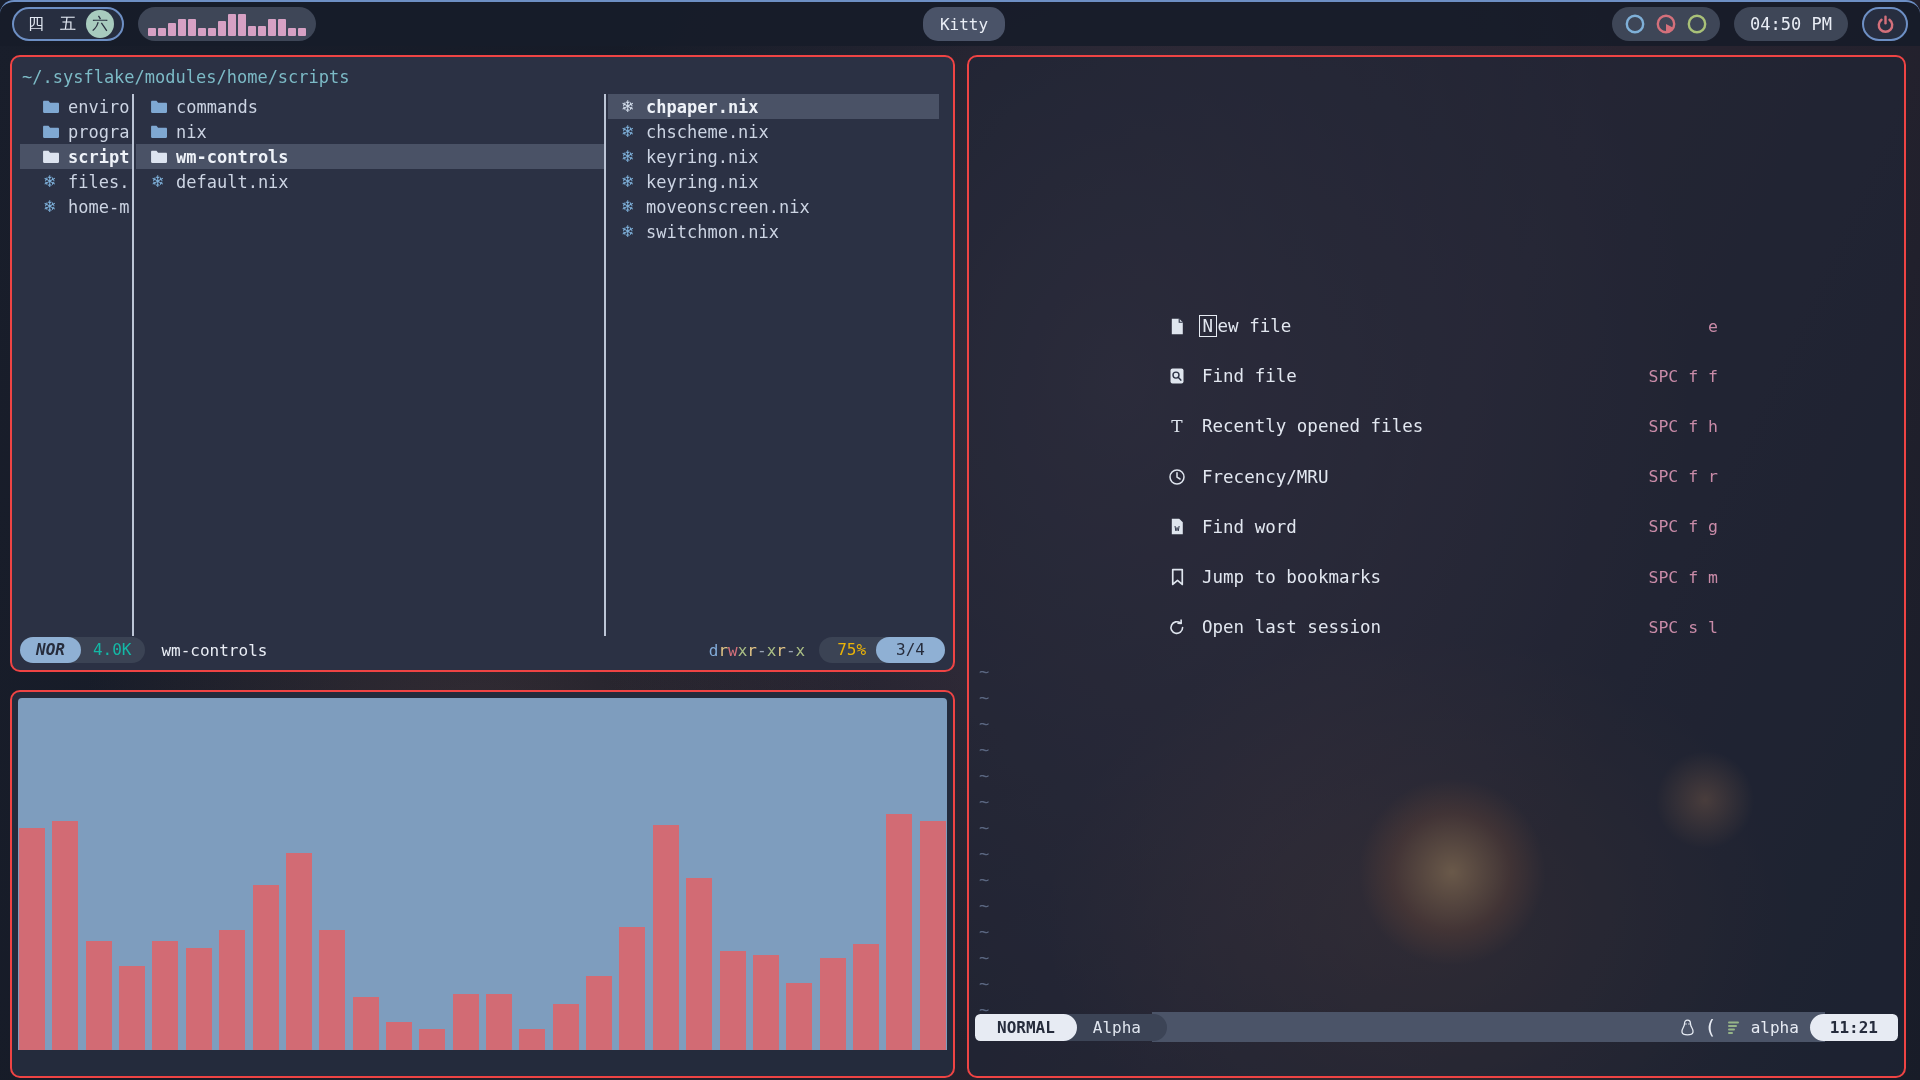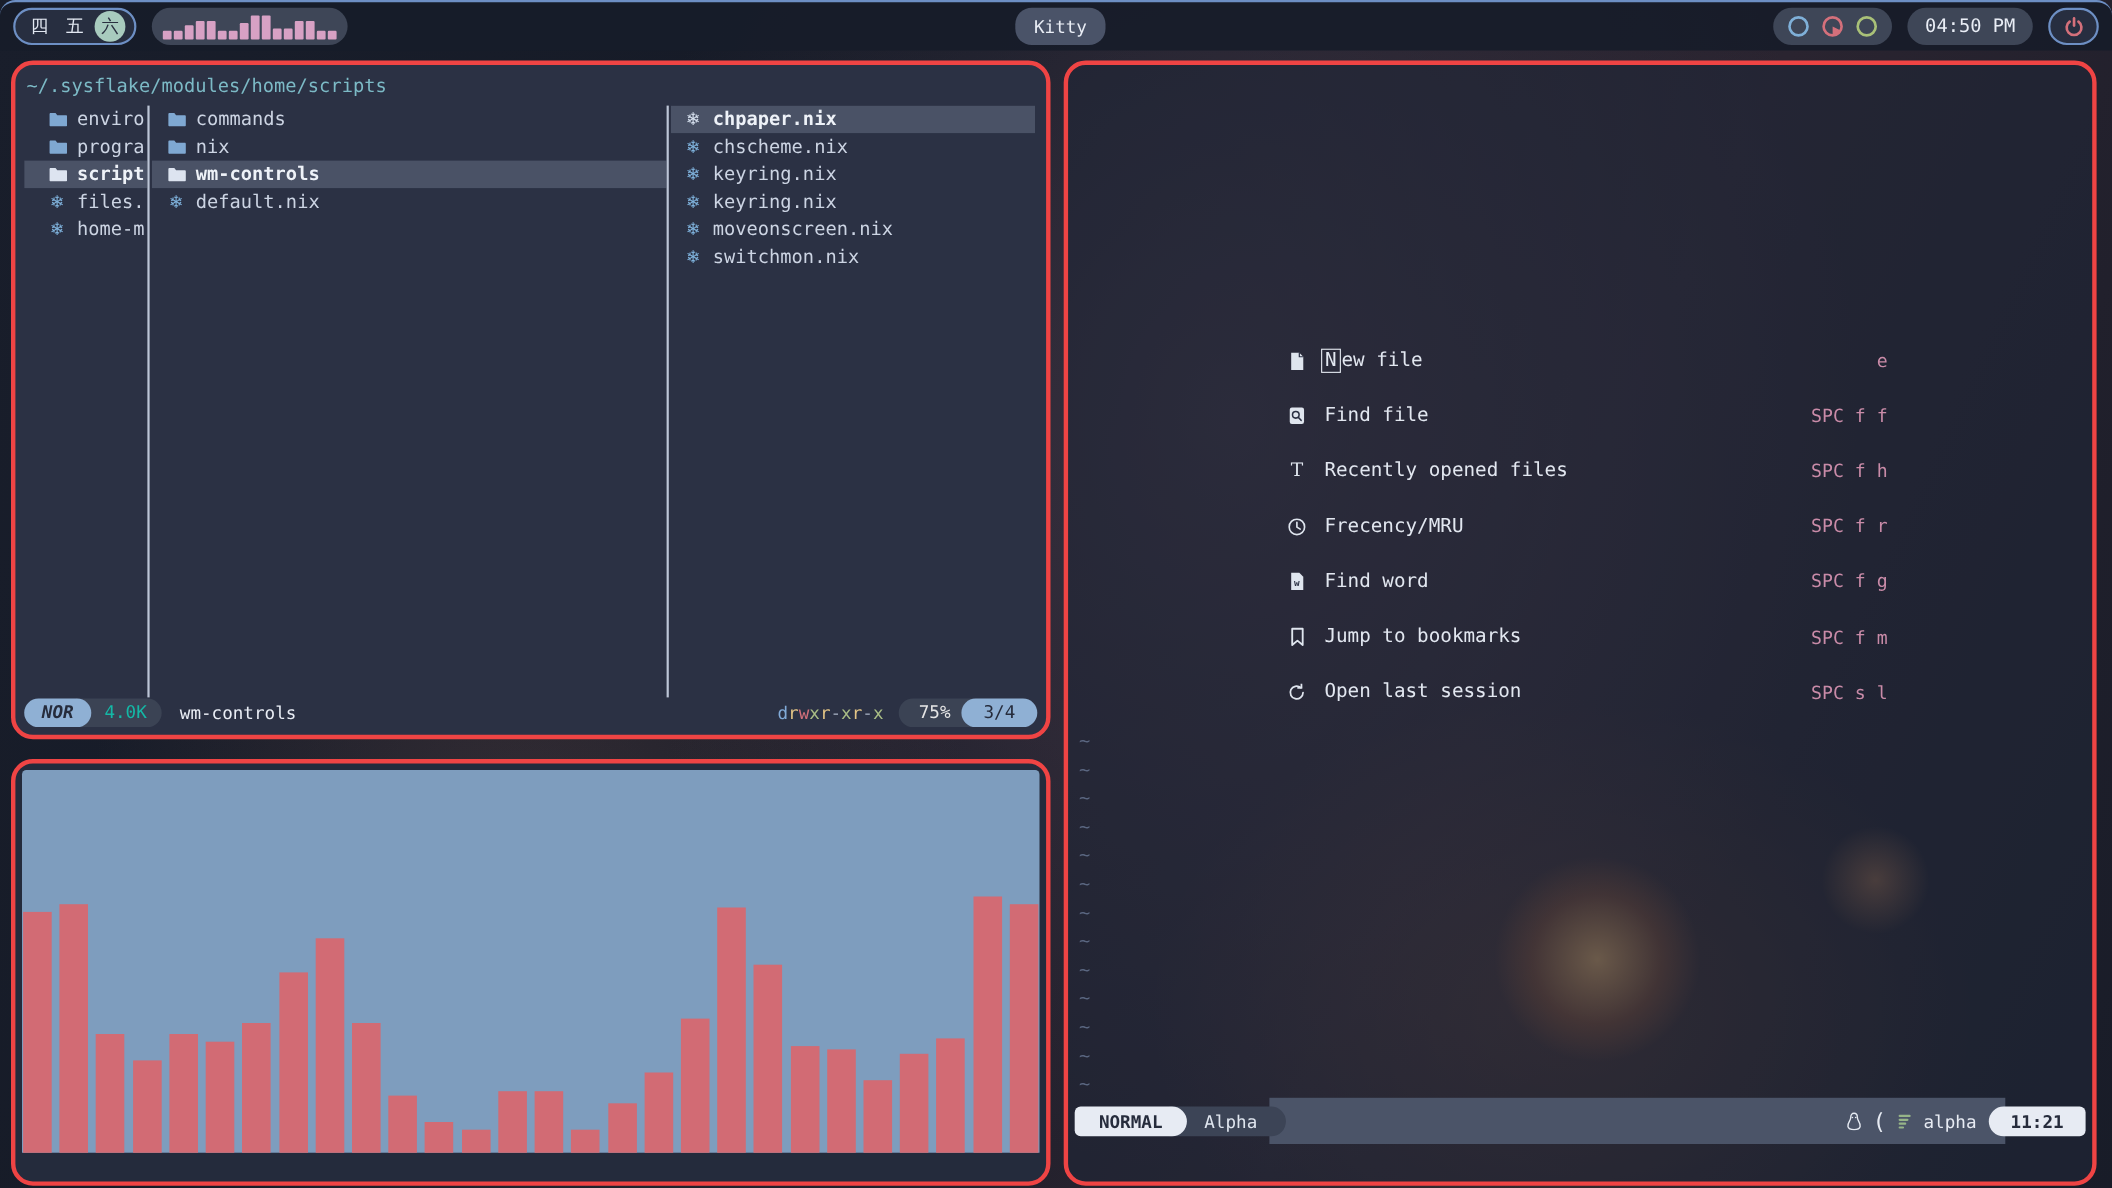--- a/index.html
+++ b/index.html
@@ -25,21 +25,21 @@
   .ws { width:28px; height:28px; border-radius:50%; display:flex; align-items:center; justify-content:center;
     color:#e2e8f2; font-size:16px; font-family:"DejaVu Sans Mono","DejaVu Sans",sans-serif; }
   .ws.active { background:#a8cbbe; color:#2a3040; }
   .graph-pill { padding:0 10px; gap:2px; align-items:flex-end; padding-bottom:5px; }
   .gbar { display:inline-block; width:8px; background:#d7a1c4; border-radius:1px; }
   .kitty-pill { background:#4a5368; color:#e9edf5; font-size:16px; padding:5px 17px; border-radius:15px; }
   .circles-pill { padding:0 12px; gap:9px; }
   .time-pill { padding:0 16px; font-size:17px; color:#e9edf5; }
   .power-pill { width:46px; justify-content:center; border:2px solid #6d8fc4; background:#272e40; }
   
-  .window { position:absolute; border:4px solid #ef4444; border-radius:20px;text-align:right; }
+  .window { position:absolute; border:2px solid #ef4444; border-radius:10px;text-align:right; }
   
   .fm { left:10px; top:55px; width:945px; height:617px; background:#2b3144; overflow:hidden; }
   .fm-path { position:absolute; left:10px; top:10px; font-size:17px; color:#7cbac6; white-space:pre; }
   .fm-col { position:absolute; top:37px; bottom:40px; overflow:hidden; }
   .col0 { left:8px;  width:112px; padding-left:20px; }
   .col1 { left:124px; width:468px; padding-left:12px; }
   .col2 { left:596px; width:331px; padding-left:10px; }
   .fm-sep { position:absolute; top:37px; bottom:34px; width:2px; background:rgba(214,223,240,.85); }
   .sep0 { left:120px; } .sep1 { left:592px; }
   .fm-row { display:flex; align-items:center; height:25px; color:#ccd4e3; font-size:17px; white-space:pre; }
@@ -56,40 +56,40 @@
     display:flex; align-items:center; font-size:16px; }
   .sp { border-radius:14px; padding:3px 16px; line-height:1.2; }
   .sp.mode { background:#8fb0d4; color:#262c3c; font-weight:bold; z-index:2;font-style:italic; }
   .sp.size { background:#3b4354; color:#14b8a6; margin-left:-14px; padding:3px 14px 3px 26px;
     border-radius:0 14px 14px 0; z-index:1; }
   .fm-name { color:#e9edf5; margin-left:16px; }
   .fm-right { margin-left:auto; display:flex; align-items:center; }
   .perm { letter-spacing:0; margin-right:14px; }
   .perm span { font-size:16px; }
   .pd{color:#81aad8}.pr{color:#e3c586}.pw{color:#d4707b}.px{color:#a9bd85}.pdash{color:#9aa3b5}
-  .sp.pct { background:#3b4354; color:#e5e5e5; border-radius:14px 0 0 14px; padding:3px 22px 3px 18px; }
+  .sp.pct { background:#3b4354; color:#eab308; border-radius:14px 0 0 14px; padding:3px 22px 3px 18px; }
   .sp.pos { background:#8fb0d4; color:#262c3c; margin-left:-12px; padding:3px 20px; z-index:1; }
   
   .viz { left:10px; top:690px; width:945px; height:388px; background:#242b3c; overflow:hidden; }
   .viz-area { position:absolute; left:6px; right:6px; top:6px; bottom:26px; background:#7e9dbe;
     border-radius:4px 4px 0 0; display:flex; align-items:flex-end; justify-content:space-between; padding:0 1px; }
   .vbar { width:26px; background:#d26b74; flex:none; }
   
   .nvim { left:967px; top:55px; width:939px; height:1023px; background:rgba(32,38,55,.60); overflow:hidden; }
   .nvim-logo { position:absolute; top:62px; left:50%; transform:translateX(-50%);
     color:#ecca8d; font-size:17px; line-height:23.5px; font-family:"DejaVu Sans Mono",monospace; }
   .menu-row { position:absolute; left:196px; right:186px; height:30px;
     display:flex; align-items:center; color:#e2e7f0; font-size:17.5px; }
   .mi { width:24px; margin-right:13px; display:inline-flex; justify-content:center; align-items:center; flex:none; }
   .mi .tglyph { font-family:"DejaVu Serif",serif; color:#dfe5ee; font-size:17px; }
   .ml { white-space:pre; }
   .ms { margin-left:auto; color:#c98ba8; font-size:16.5px; white-space:pre; }
   .cursor { border:1.6px solid #e6ebf3; padding:0 2.5px; margin:0 1px 0 -3px; }
   .tilde { position:absolute; left:10px; color:#5a6680; font-size:17px; }
-  .nvim-status { position:absolute; left:6px; right:6px; bottom:34px; height:42px;
+  .nvim-status { position:absolute; left:6px; right:6px; bottom:34px; height:30px;
     display:flex; align-items:center; font-size:16px; }
   .ns-mode { background:#e7ebf3; color:#262c3c; font-weight:bold; padding:4px 22px;
     border-radius:6px 15px 15px 6px; z-index:3; }
   .ns-ft { background:#3c4456; color:#dfe5ee; padding:4px 26px 4px 32px; margin-left:-16px;
     border-radius:0 15px 15px 0; z-index:2; }
   .ns-bar { flex:1; align-self:stretch; background:#4b5468; margin-left:-15px;
     display:flex; align-items:center; justify-content:flex-end; gap:10px; padding-right:26px; }
   .ns-bar .paren { color:#e7ebf3; font-size:20px; }
   .ns-bar .fname { color:#e7ebf3; }
   .ns-time { background:#e7ebf3; color:#262c3c; font-weight:bold; padding:4px 20px;

